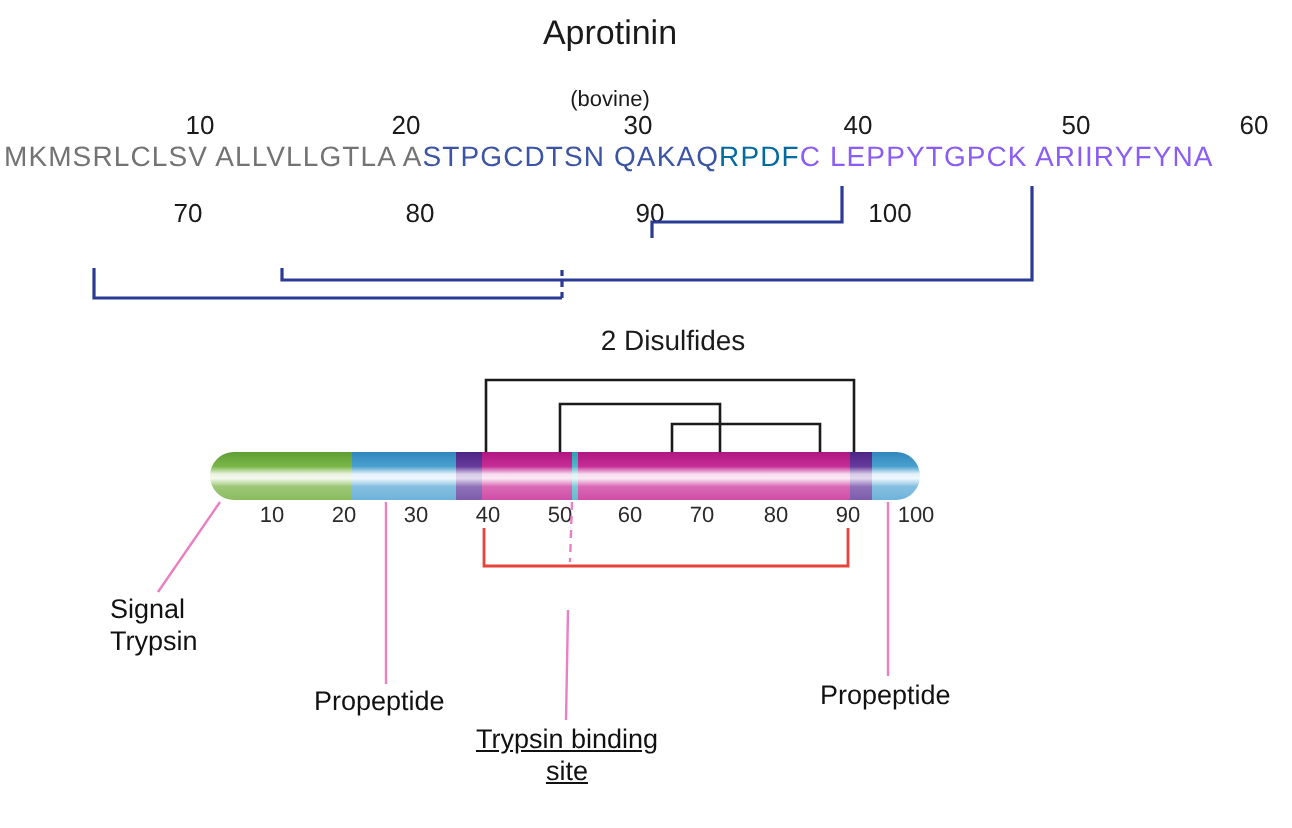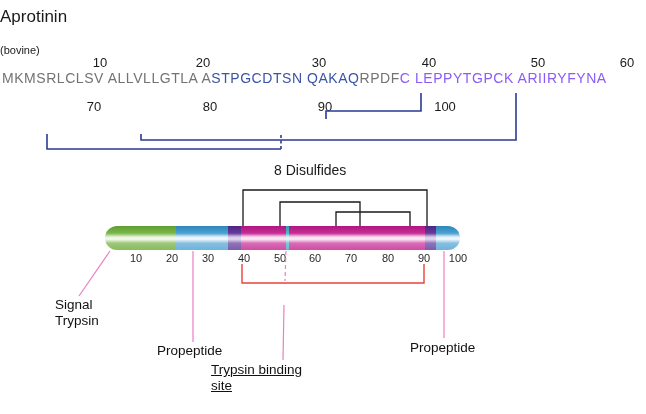--- a/index.html
+++ b/index.html
@@ -1,36 +1,36 @@
 <!DOCTYPE html>
 <html><head>
 <meta charset="utf-8">
 <style>
   html,body { margin:0; padding:0; background:#ffffff; }
   #canvas {
     position:relative; width:646px; height:414px; background:#ffffff;
     font-family:"Liberation Sans", sans-serif; color:#1a1a1a; overflow:hidden;
   }
   .abs { position:absolute; }
-  .ctr { text-align:left; }
+  .ctr { text-align:center; }
 
   
   .title    { top:7px;  left:0; width:610px; font-size:17px; }
   .subtitle { top:44px; left:0; width:610px; font-size:11px; }
 
   
   .seq-num { font-size:13px; transform:translateX(-50%); white-space:nowrap; }
   .seq-row { left:2px; font-size:14px; letter-spacing:0.55px; white-space:pre; }
   .row1-num { top:55px; }
   .row2-num { top:99px; }
   #seq-row1 { top:70px; }
   #seq-row2 { top:116px; }
   .c-green   { color:#737373; }
   .c-blue    { color:#3b54a5; }
-  .c-purple  { color:#737373; }
+  .c-purple  { color:#0369a1; }
   .c-magenta { color:#8b5cf6; }
 
   
   #lines { top:0; left:0; pointer-events:none; }
   .bond   { stroke:#2b3a94; stroke-width:1.6; fill:none; }
   .bondd  { stroke:#2b3a94; stroke-width:1.6; fill:none; stroke-dasharray:3 2.5; }
   .blackb { stroke:#1a1a1a; stroke-width:1.3; fill:none; }
   .redb   { stroke:#e8433a; stroke-width:1.4; fill:none; }
   .pinkl  { stroke:#ea7fc3; stroke-width:1.2; fill:none; }
   .pinkd  { stroke:#ea7fc3; stroke-width:1.2; fill:none; stroke-dasharray:4 3; }
@@ -76,21 +76,21 @@
   <span class="abs seq-num row1-num" style="left:627px">60</span>
 
   <div id="seq-row1" class="abs seq-row"><span class="c-green">MKMSRLCLSV ALLVLLGTLA A</span><span class="c-blue">STPGCDTSN QAKAQ</span><span class="c-purple">RPDF</span><span class="c-magenta">C LEPPYTGPCK ARIIRYFYNA</span></div>
 
   <span class="abs seq-num row2-num" style="left:94px">70</span>
   <span class="abs seq-num row2-num" style="left:210px">80</span>
   <span class="abs seq-num row2-num" style="left:325px">90</span>
   <span class="abs seq-num row2-num" style="left:445px">100</span>
 
 
-  <div class="abs ctr disulf-heading">8 Disulfides</div>
+  <div class="abs ctr disulf-heading">2 Disulfides</div>
 
   <div id="domain-bar" class="abs">
     <div class="bar-seg g-green" style="width:71px"></div>
     <div class="bar-seg g-blue" style="width:52px"></div>
     <div class="bar-seg g-purple" style="width:13px"></div>
     <div class="bar-seg g-magenta" style="width:45px"></div>
     <div class="bar-seg g-cyan" style="width:3px"></div>
     <div class="bar-seg g-magenta" style="width:136px"></div>
     <div class="bar-seg g-purple" style="width:11px"></div>
     <div class="bar-seg g-blue" style="width:24px"></div>

